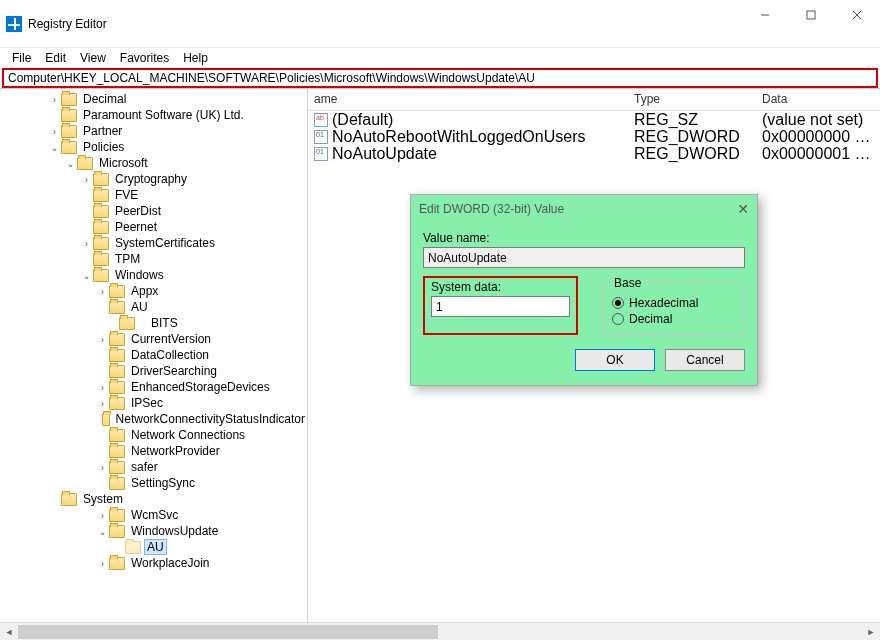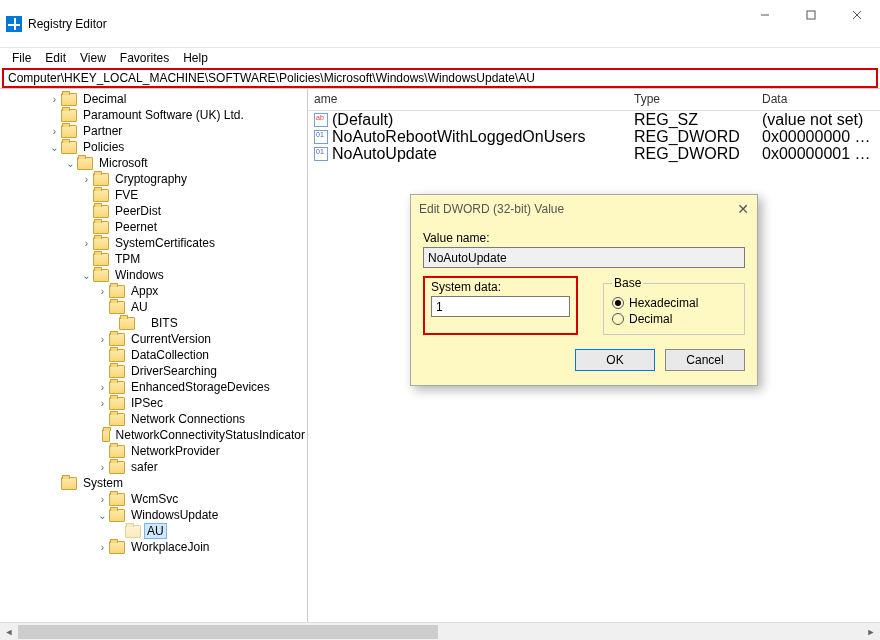--- a/index.html
+++ b/index.html
@@ -53,21 +53,21 @@
   
   .hscroll { position:absolute; left:0; right:0; bottom:0; height:18px; background:#f0f0f0; border-top:1px solid #ddd; display:flex; align-items:center; }
   .hscroll .sbtn { width:18px; height:18px; display:flex; align-items:center; justify-content:center; color:#666; font-size:9px; }
   .hscroll .track { flex:1; height:18px; position:relative; }
   .hscroll .thumb { position:absolute; top:2px; height:14px; background:#cdcdcd; }
   .bottom-scroll { position:absolute; left:0; right:0; bottom:0; height:18px; display:flex; }
   .bottom-scroll .left { width:308px; border-right:1px solid #ccc; }
   .bottom-scroll .right { flex:1; }
 
   
-  .dialog { position:absolute; left:410px; top:194px; width:348px; border:1px solid #a9a9a9; background:#fef9c3; box-shadow:4px 4px 10px rgba(0,0,0,.3); font-size:12px; }
+  .dialog { position:absolute; left:410px; top:194px; width:348px; border:1px solid #a9a9a9; background:#86efac; box-shadow:4px 4px 10px rgba(0,0,0,.3); font-size:12px; }
   .dialog .dtitle { height:28px; display:flex; align-items:center; padding:0 8px; color:#555; }
   .dialog .dtitle .dtext { flex:1; }
   .dialog .dtitle .close { font-size:14px; color:#555; }
   .dialog .dbody { padding:8px 12px 4px 12px; }
   .dlabel { color:#000; margin-bottom:2px; }
   .dinput { width:100%; height:21px; border:1px solid #7a7a7a; background:#fff; padding:2px 4px; font-size:12px; }
   .dinput.ro { background:#f0f0f0; }
   .drow2 { display:flex; gap:18px; margin-top:8px; }
   .vd-block { width:155px; border:2px solid #d40000; padding:2px 6px 6px 6px; }
   .vd-block .dinput { width:100%; }
@@ -219,36 +219,41 @@
           <span class="label">EnhancedStorageDevices</span>
         </div>
         <div class="tree-row" style="padding-left: 96px;">
           <span class="exp">›</span>
           <span class="folder"></span>
           <span class="label">IPSec</span>
         </div>
         <div class="tree-row" style="padding-left: 96px;">
           <span class="exp"></span>
           <span class="folder"></span>
+          <span class="label">NetworkConnectivityStatusIndicator</span>
+        </div>
+        <div class="tree-row" style="padding-left: 96px;">
+          <span class="exp"></span>
+          <span class="folder"></span>
           <span class="label">Network Connections</span>
         </div>
         <div class="tree-row" style="padding-left: 96px;">
           <span class="exp"></span>
           <span class="folder"></span>
-          <span class="label">NetworkConnectivityStatusIndicator</span>
-        </div>
-        <div class="tree-row" style="padding-left: 96px;">
-          <span class="exp"></span>
-          <span class="folder"></span>
           <span class="label">NetworkProvider</span>
         </div>
         <div class="tree-row" style="padding-left: 96px;">
           <span class="exp">›</span>
           <span class="folder"></span>
           <span class="label">safer</span>
+        </div>
+        <div class="tree-row" style="padding-left: 96px;">
+          <span class="exp"></span>
+          <span class="folder"></span>
+          <span class="label">SettingSync</span>
         </div>
         <div class="tree-row" style="padding-left: 48px;">
           <span class="exp"></span>
           <span class="folder"></span>
           <span class="label">System</span>
         </div>
         <div class="tree-row" style="padding-left: 96px;">
           <span class="exp">›</span>
           <span class="folder"></span>
           <span class="label">WcmSvc</span>

